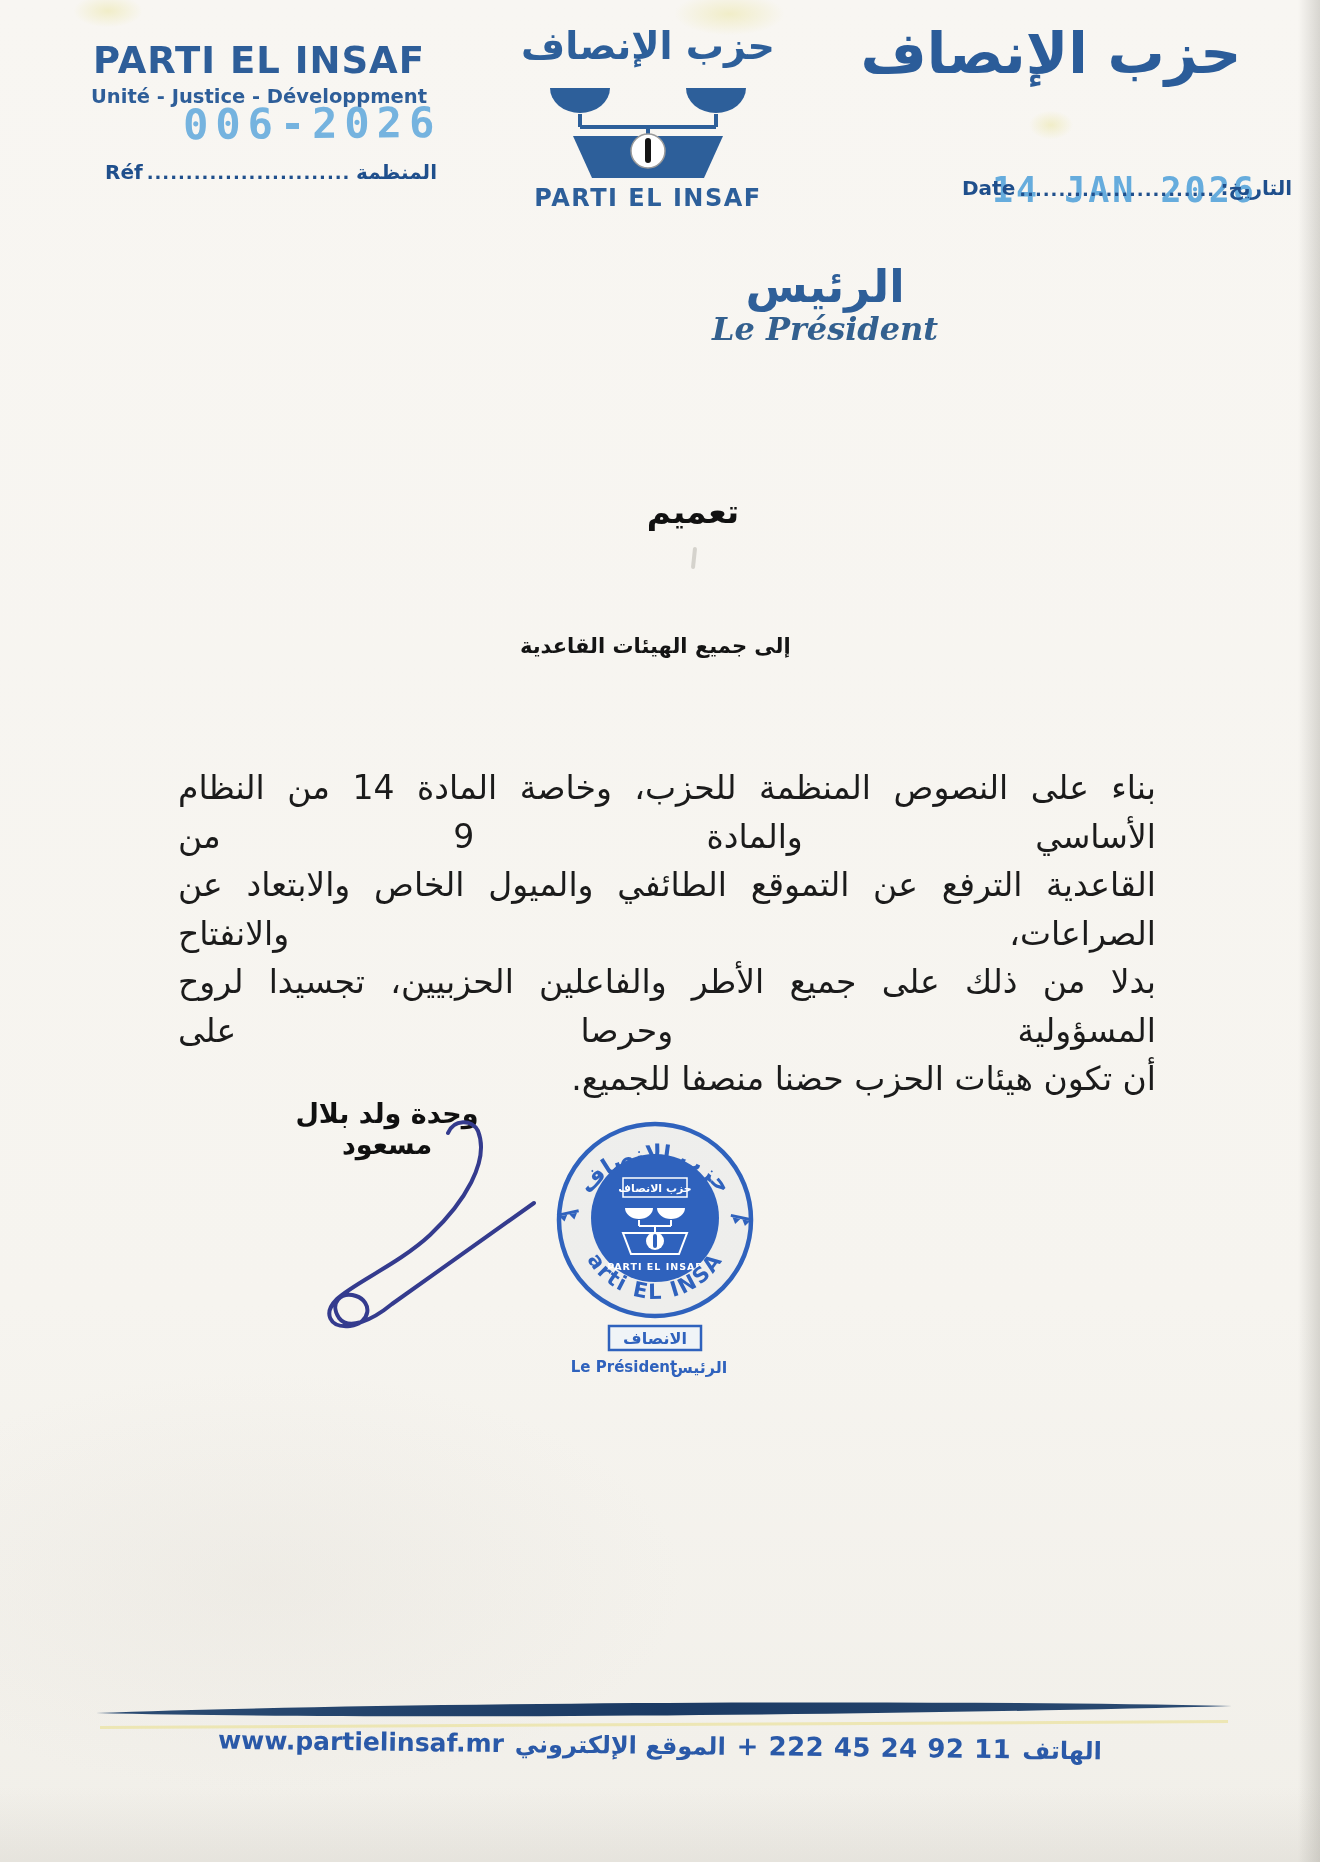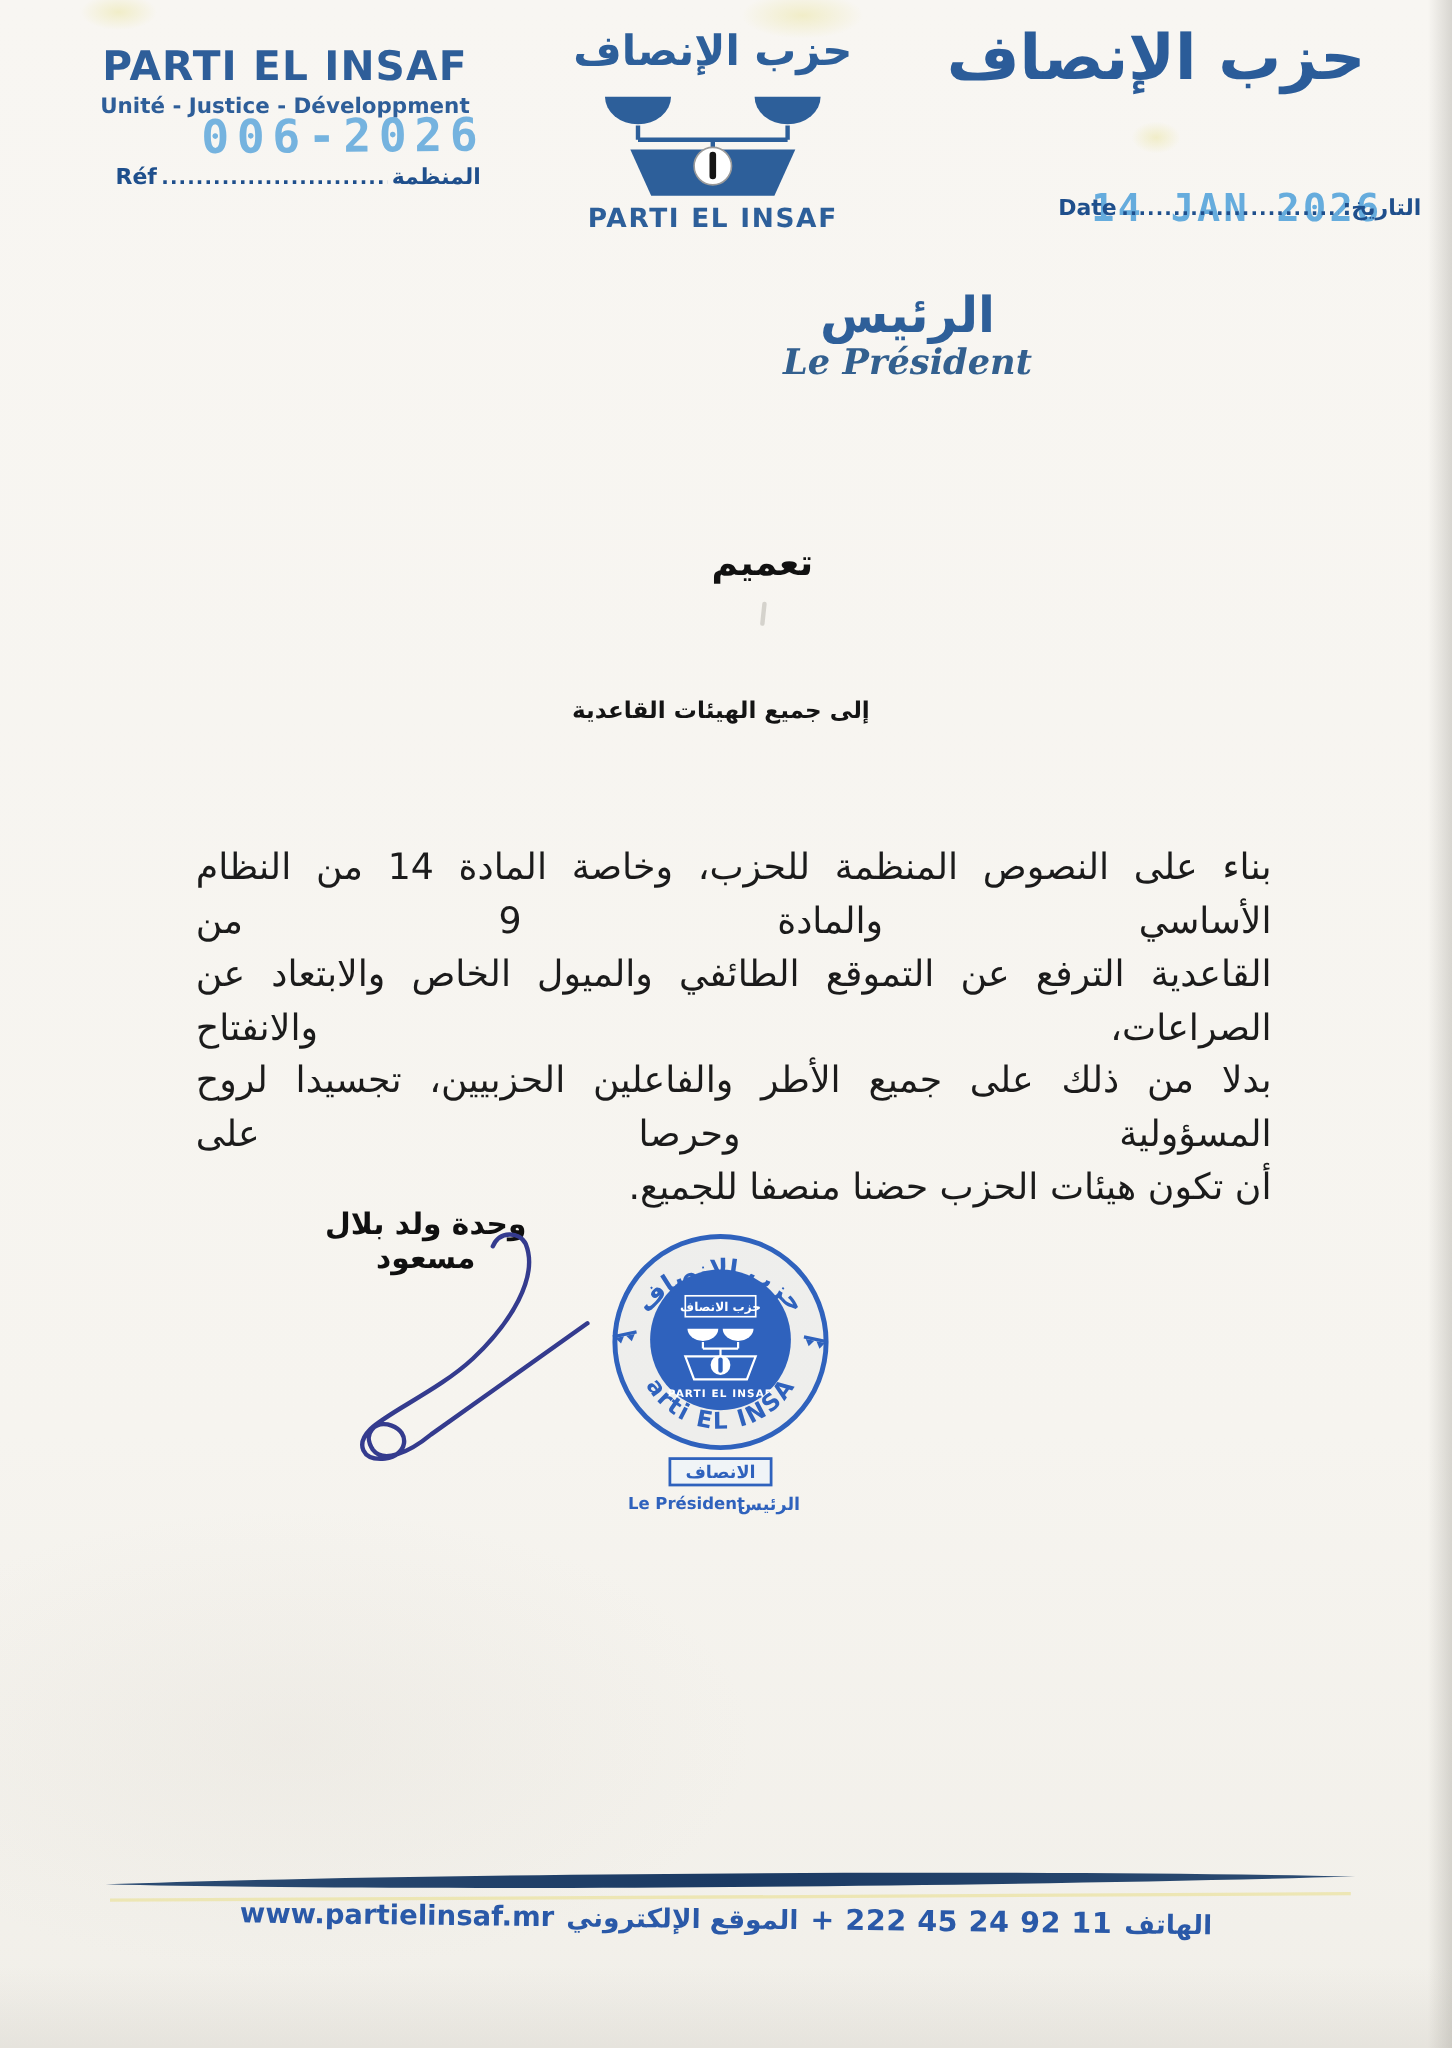--- a/index.html
+++ b/index.html
@@ -26,21 +26,21 @@
   .subject-smudge{position:absolute;left:692px;top:547px;width:4px;height:22px;
     background:#b9b6af;opacity:.55;transform:rotate(6deg);border-radius:2px;}
 
   
   .hdr-left{position:absolute;left:70px;top:42px;width:378px;text-align:center;color:#2e5e99;}
   .hdr-left .title{font-size:37px;font-weight:bold;letter-spacing:1px;line-height:1.05;}
   .hdr-left .motto{font-size:19.5px;font-weight:bold;margin-top:4px;}
   .ref-stamp{position:absolute;left:183px;top:99px;
     font-family:"DejaVu Sans Mono",monospace;font-weight:bold;font-size:42px;
     color:#6aaede;letter-spacing:7px;opacity:.92;transform:rotate(-.5deg);}
-  .ref-line{position:absolute;left:105px;top:148px;width:332px;display:flex;align-items:baseline;
+  .ref-line{position:absolute;left:105px;top:160px;width:332px;display:flex;align-items:baseline;
     color:#1f4f8c;font-weight:bold;font-size:20px;}
   .dots{flex:1;overflow:hidden;white-space:nowrap;font-size:18px;letter-spacing:1px;margin:0 4px;}
 
   
   .hdr-center{position:absolute;left:492px;top:26px;width:312px;text-align:center;color:#2d5f9a;}
   .hdr-center .ar{font-size:38px;font-weight:bold;line-height:1.1;}
   .hdr-center .fr{font-size:24px;font-weight:bold;letter-spacing:1.5px;margin-top:2px;}
   .scale-svg{display:block;margin:4px auto 0;}
 
   

